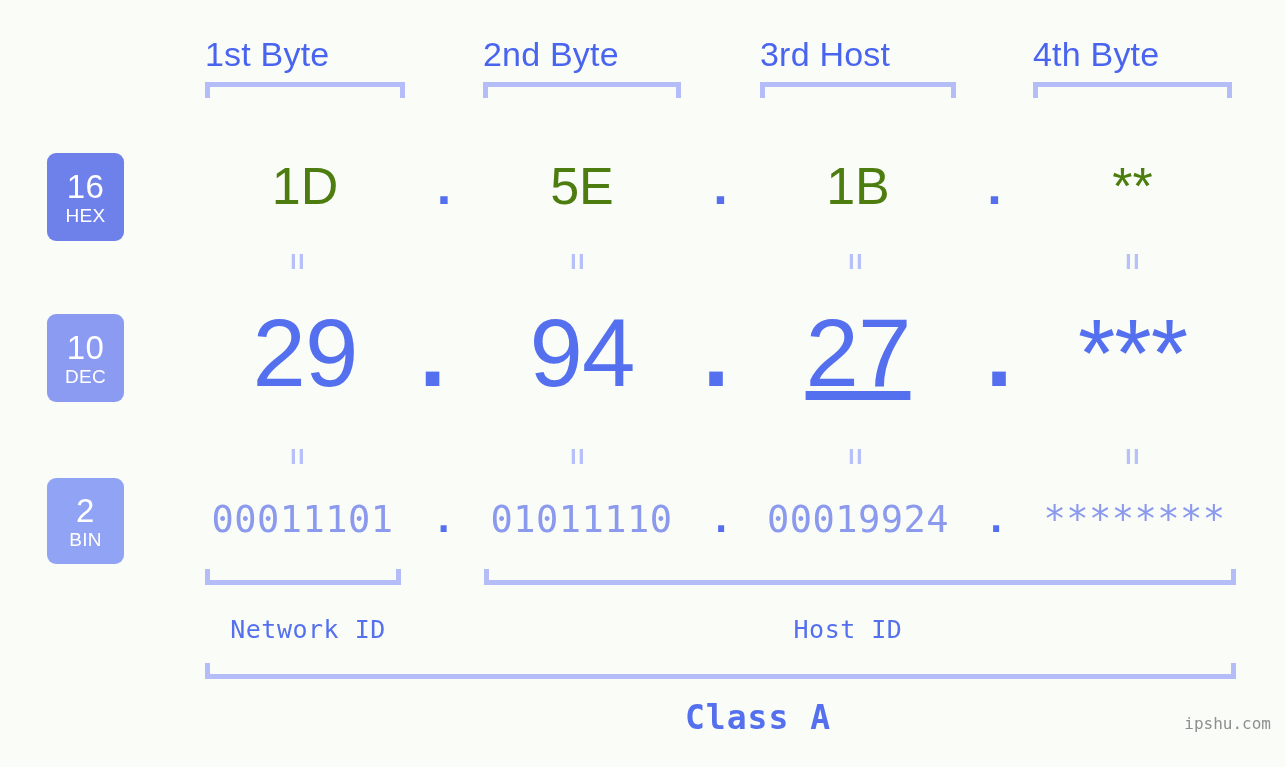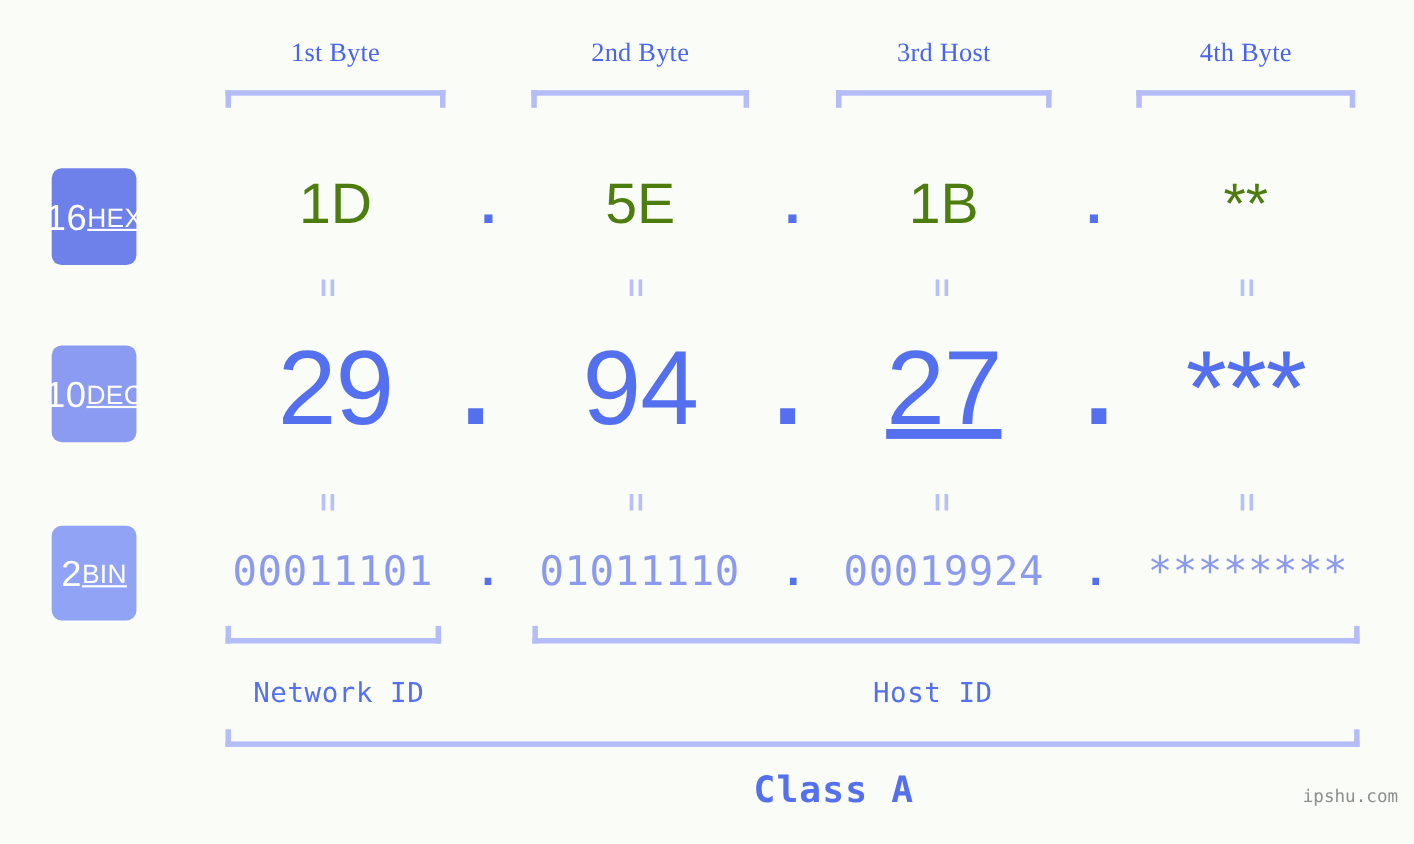--- a/index.html
+++ b/index.html
@@ -15,24 +15,24 @@
   }
   #stage {
     position: relative;
     width: 1285px;
     height: 767px;
   }
 
   
   .byte-label {
     position: absolute;
-    text-align: center;
+    text-align: left;
     color: #4964ef;
-    font-size: 24px;
-    font-family: Liberation Serif, serif;
+    font-size: 34px;
+    font-family: Liberation Sans, sans-serif;
     letter-spacing: 0.2px;
     white-space: nowrap;
   }
 
   
   .bracket-down {
     position: absolute;
     border-top: 5px solid #b4bdf7;
     border-left: 5px solid #b4bdf7;
     border-right: 5px solid #b4bdf7;
@@ -52,37 +52,36 @@
 
   
   .badge {
     position: absolute;
     left: 47px;
     width: 77px;
     border-radius: 9px;
     color: #ffffff;
     text-align: center;
     display: flex;
-    flex-direction: row;
+    flex-direction: column;
     align-items: center;
     justify-content: center;
     line-height: 1;
     box-sizing: border-box;
   }
   .badge .num {
     font-size: 33px;
     font-weight: 400;
     letter-spacing: 0.5px;
   }
   .badge .abbr {
-    font-size: 24px;
+    font-size: 19px;
     font-weight: 400;
     margin-top: 3px;
     letter-spacing: 0.3px;
-    text-decoration: underline;
   }
   #badge-hex { top: 153px; height: 88px; background: #6e81ea; }
   #badge-dec { top: 314px; height: 88px; background: #8b9bf2; }
   #badge-bin { top: 478px; height: 86px; background: #91a3f5; }
 
   
   .row {
     position: absolute;
     left: 0;
     width: 1285px;

